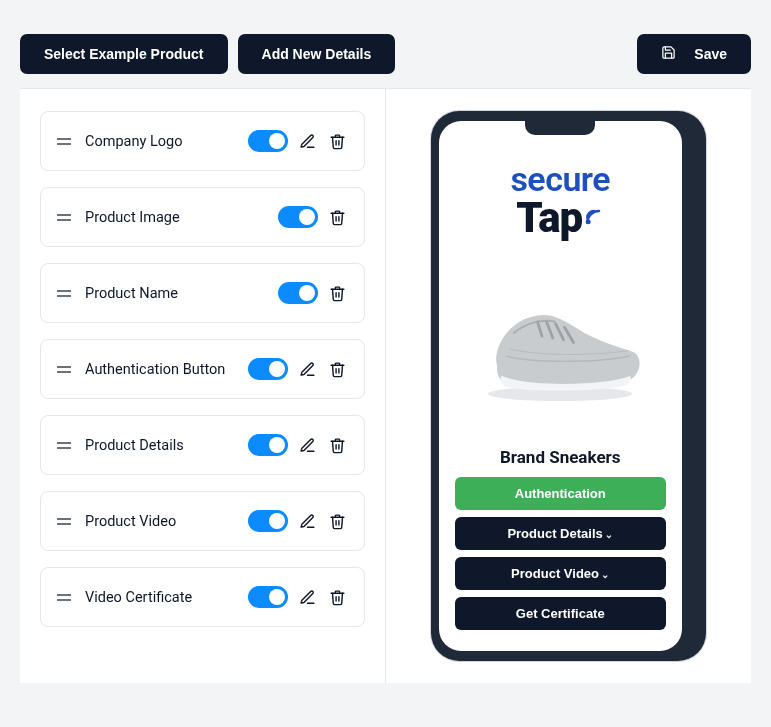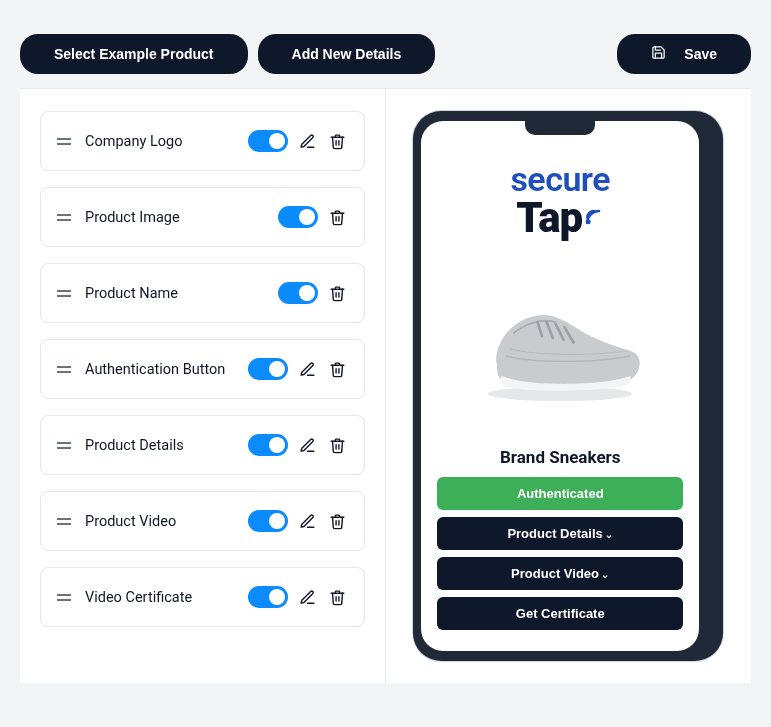--- a/index.html
+++ b/index.html
@@ -15,22 +15,22 @@
 .toolbar {
   display: flex;
   gap: 10px;
   padding: 14px 0;
   border-bottom: 1px solid #e5e7eb;
 }
 .btn {
   background: #0f172a;
   color: #fff;
   border: none;
-  border-radius: 18px;
-  padding: 11px 34px;
+  border-radius: 7px;
+  padding: 11px 24px;
   font-size: 14px;
   font-weight: 600;
   cursor: pointer;
 }
 .btn.save {
   margin-left: auto;
   display: inline-flex;
   align-items: center;
   gap: 18px;
 }
@@ -102,21 +102,21 @@
 }
 .icon-btn {
   width: 20px;
   height: 20px;
   cursor: pointer;
   display: inline-flex;
   align-items: center;
   justify-content: center;
 }
 .phone-frame {
-  width: 310px;
+  width: 275px;
   border-radius: 28px;
   background: #1f2937;
   padding: 10px 24px 10px 8px;
   box-shadow: 0 0 0 1px #d1d5db;
 }
 .phone-screen {
   background: #fff;
   border-radius: 22px;
   overflow: hidden;
   padding-bottom: 0;
@@ -402,21 +402,21 @@
                 <path d="M35 122 C 60 134, 150 134, 178 122 C 180 128, 176 132, 168 134 C 140 140, 60 140, 40 134 C 33 131, 33 126, 35 122 Z" fill="#f3f4f6"></path>
                 <path d="M48 75 C 60 65, 78 58, 95 62" stroke="#aaadb0" stroke-width="2" fill="none"></path>
                 <path d="M75 62 L 80 78 M85 62 L 92 80 M95 64 L 104 82 M105 68 L 115 85" stroke="#9ca1a5" stroke-width="3" stroke-linecap="round"></path>
                 <path d="M40 100 C 70 108, 140 108, 178 100" stroke="#b5b8bb" stroke-width="1.5" fill="none"></path>
                 <path d="M44 92 C 74 100, 138 100, 176 94" stroke="#b5b8bb" stroke-width="1" fill="none"></path>
               </svg>
             </div>
 
             <div class="product-name">Brand Sneakers</div>
 
-            <button class="phone-btn green">Authenticated</button>
+            <button class="phone-btn green">Authentication</button>
             <button class="phone-btn dark"><span>Product Details</span><span class="chev">⌄</span></button>
             <button class="phone-btn dark"><span>Product Video</span><span class="chev">⌄</span></button>
             <button class="phone-btn dark">Get Certificate</button>
 
           </div>
         </div>
       </div>
     </div>
 
   </div>

